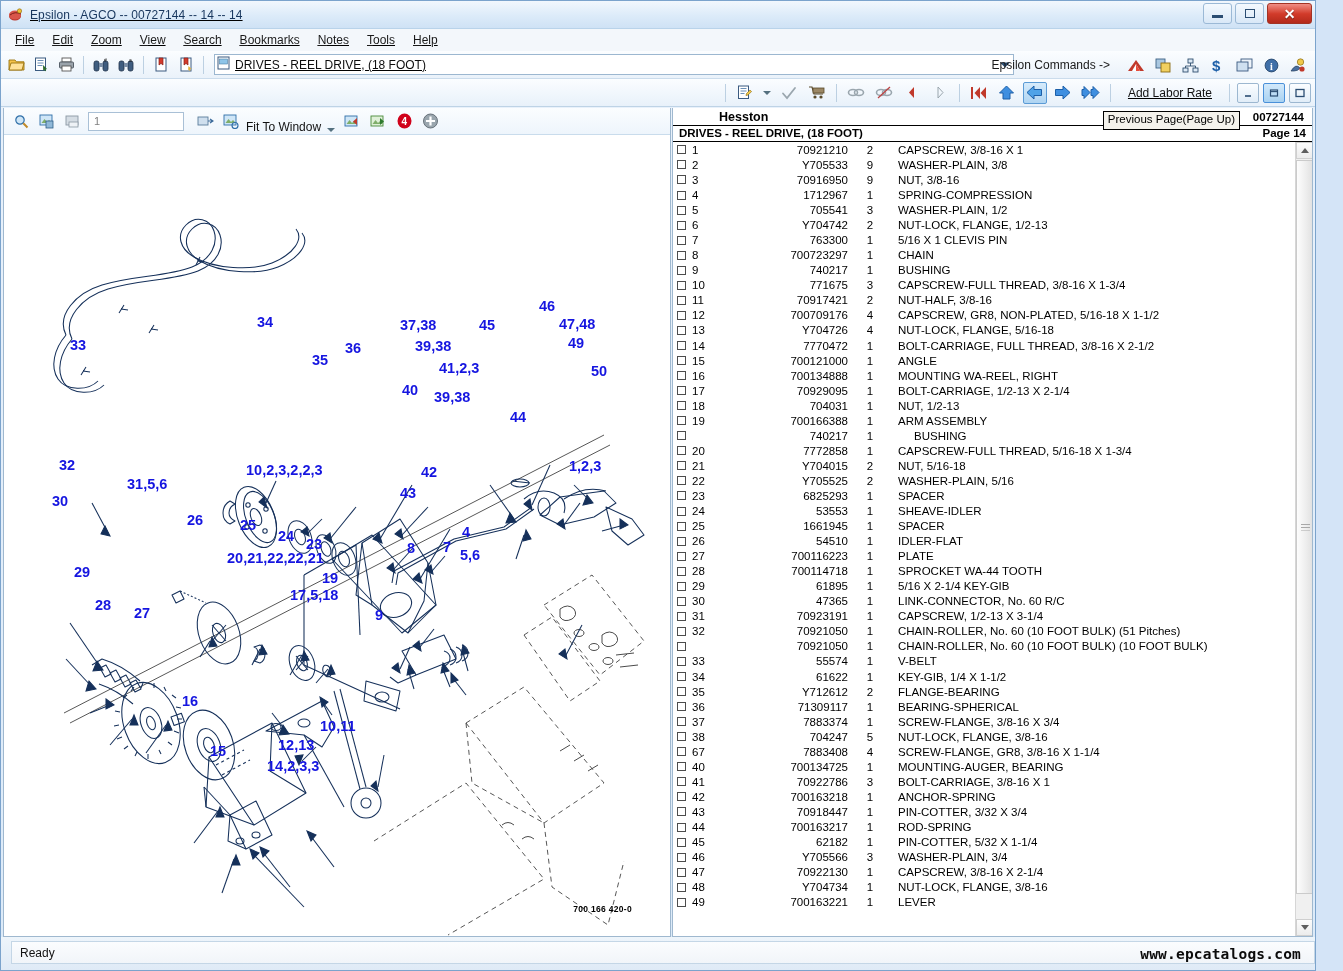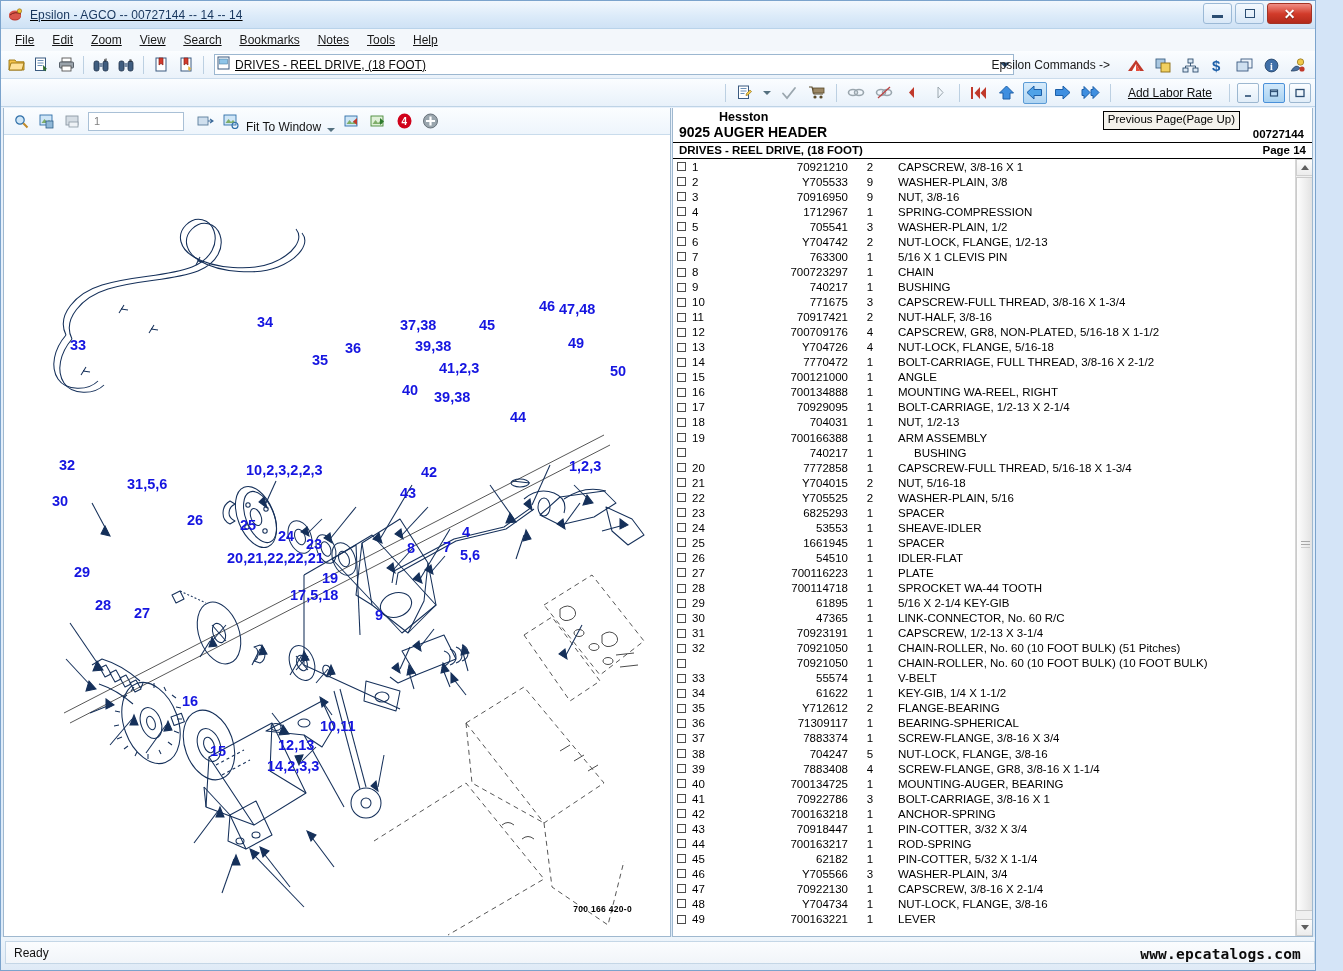--- a/index.html
+++ b/index.html
@@ -254,21 +254,21 @@
   .tri-up { width:0;height:0;border-left:4px solid transparent;border-right:4px solid transparent;border-bottom:5px solid #5e5e5e; }
   .tri-dn { width:0;height:0;border-left:4px solid transparent;border-right:4px solid transparent;border-top:5px solid #5e5e5e; }
 
   
   .statusbar {
     position: absolute; left: 0; right: 0; bottom: 0; height: 33px;
     background: linear-gradient(#eef5fb, #dfeaf6);
     display: flex; align-items: center;
   }
   .status-cell {
-    margin: 3px 0 5px 4px; height: 23px; flex: 1 1 auto;
+    margin: 3px 0 5px 10px; height: 23px; flex: 1 1 auto;
     background: linear-gradient(#fbfcfe,#f1f5f9);
     border: 1px solid #c4d6e6;
     display: flex; align-items: center; padding-left: 8px;
     font-size: 12px; color: #111;
   }
   .watermark {
     position: absolute; right: 14px; bottom: 8px;
     font-family: "DejaVu Sans Mono", monospace;
     font-size: 14.5px; font-weight: bold; color: #0b0b0b;
     letter-spacing: .2px;
@@ -844,23 +844,23 @@
             <div class="callout" style="left: 253px; top: 180px;">34</div>
             <div class="callout" style="left: 308px; top: 218px;">35</div>
             <div class="callout" style="left: 341px; top: 206px;">36</div>
             <div class="callout" style="left: 396px; top: 183px;">37,38</div>
             <div class="callout" style="left: 411px; top: 204px;">39,38</div>
             <div class="callout" style="left: 435px; top: 226px;">41,2,3</div>
             <div class="callout" style="left: 398px; top: 248px;">40</div>
             <div class="callout" style="left: 430px; top: 255px;">39,38</div>
             <div class="callout" style="left: 475px; top: 183px;">45</div>
             <div class="callout" style="left: 535px; top: 164px;">46</div>
-            <div class="callout" style="left: 555px; top: 167px;">47,48</div>
+            <div class="callout" style="left: 555px; top: 182px;">47,48</div>
             <div class="callout" style="left: 564px; top: 201px;">49</div>
-            <div class="callout" style="left: 606px; top: 229px;">50</div>
+            <div class="callout" style="left: 587px; top: 229px;">50</div>
             <div class="callout" style="left: 506px; top: 275px;">44</div>
             <div class="callout" style="left: 565px; top: 324px;">1,2,3</div>
             <div class="callout" style="left: 55px; top: 323px;">32</div>
             <div class="callout" style="left: 123px; top: 342px;">31,5,6</div>
             <div class="callout" style="left: 242px; top: 328px;">10,2,3,2,2,3</div>
             <div class="callout" style="left: 48px; top: 359px;">30</div>
             <div class="callout" style="left: 183px; top: 378px;">26</div>
             <div class="callout" style="left: 236px; top: 383px;">25</div>
             <div class="callout" style="left: 274px; top: 394px;">24</div>
             <div class="callout" style="left: 302px; top: 402px;">23</div>
@@ -885,21 +885,20 @@
           </div>
 
         <span class="dwg-num">700 166 420-0</span>
       </div>
     </div>
 
     <div class="right-pane">
 
       <div class="pl-head">
         <div class="pl-brand">Hesston</div>
-        <div class="pl-model">9025 AUGER HEADER</div>
         <div class="pl-docnum">00727144</div>
         <div class="tooltip">Previous Page(Page Up)</div>
       </div>
 
       <div class="pl-subhead">
         <span>DRIVES - REEL DRIVE, (18 FOOT)</span>
         <span>Page 14</span>
       </div>
 
 
@@ -1180,21 +1179,21 @@
             </div>
             <div class="prow">
               <span class="cb"></span>
               <span class="c-item">38</span>
               <span class="c-part">704247</span>
               <span class="c-qty">5</span>
               <span class="c-desc">NUT-LOCK, FLANGE, 3/8-16</span>
             </div>
             <div class="prow">
               <span class="cb"></span>
-              <span class="c-item">39</span>
+              <span class="c-item">67</span>
               <span class="c-part">7883408</span>
               <span class="c-qty">4</span>
               <span class="c-desc">SCREW-FLANGE, GR8, 3/8-16 X 1-1/4</span>
             </div>
             <div class="prow">
               <span class="cb"></span>
               <span class="c-item">40</span>
               <span class="c-part">700134725</span>
               <span class="c-qty">1</span>
               <span class="c-desc">MOUNTING-AUGER, BEARING</span>

